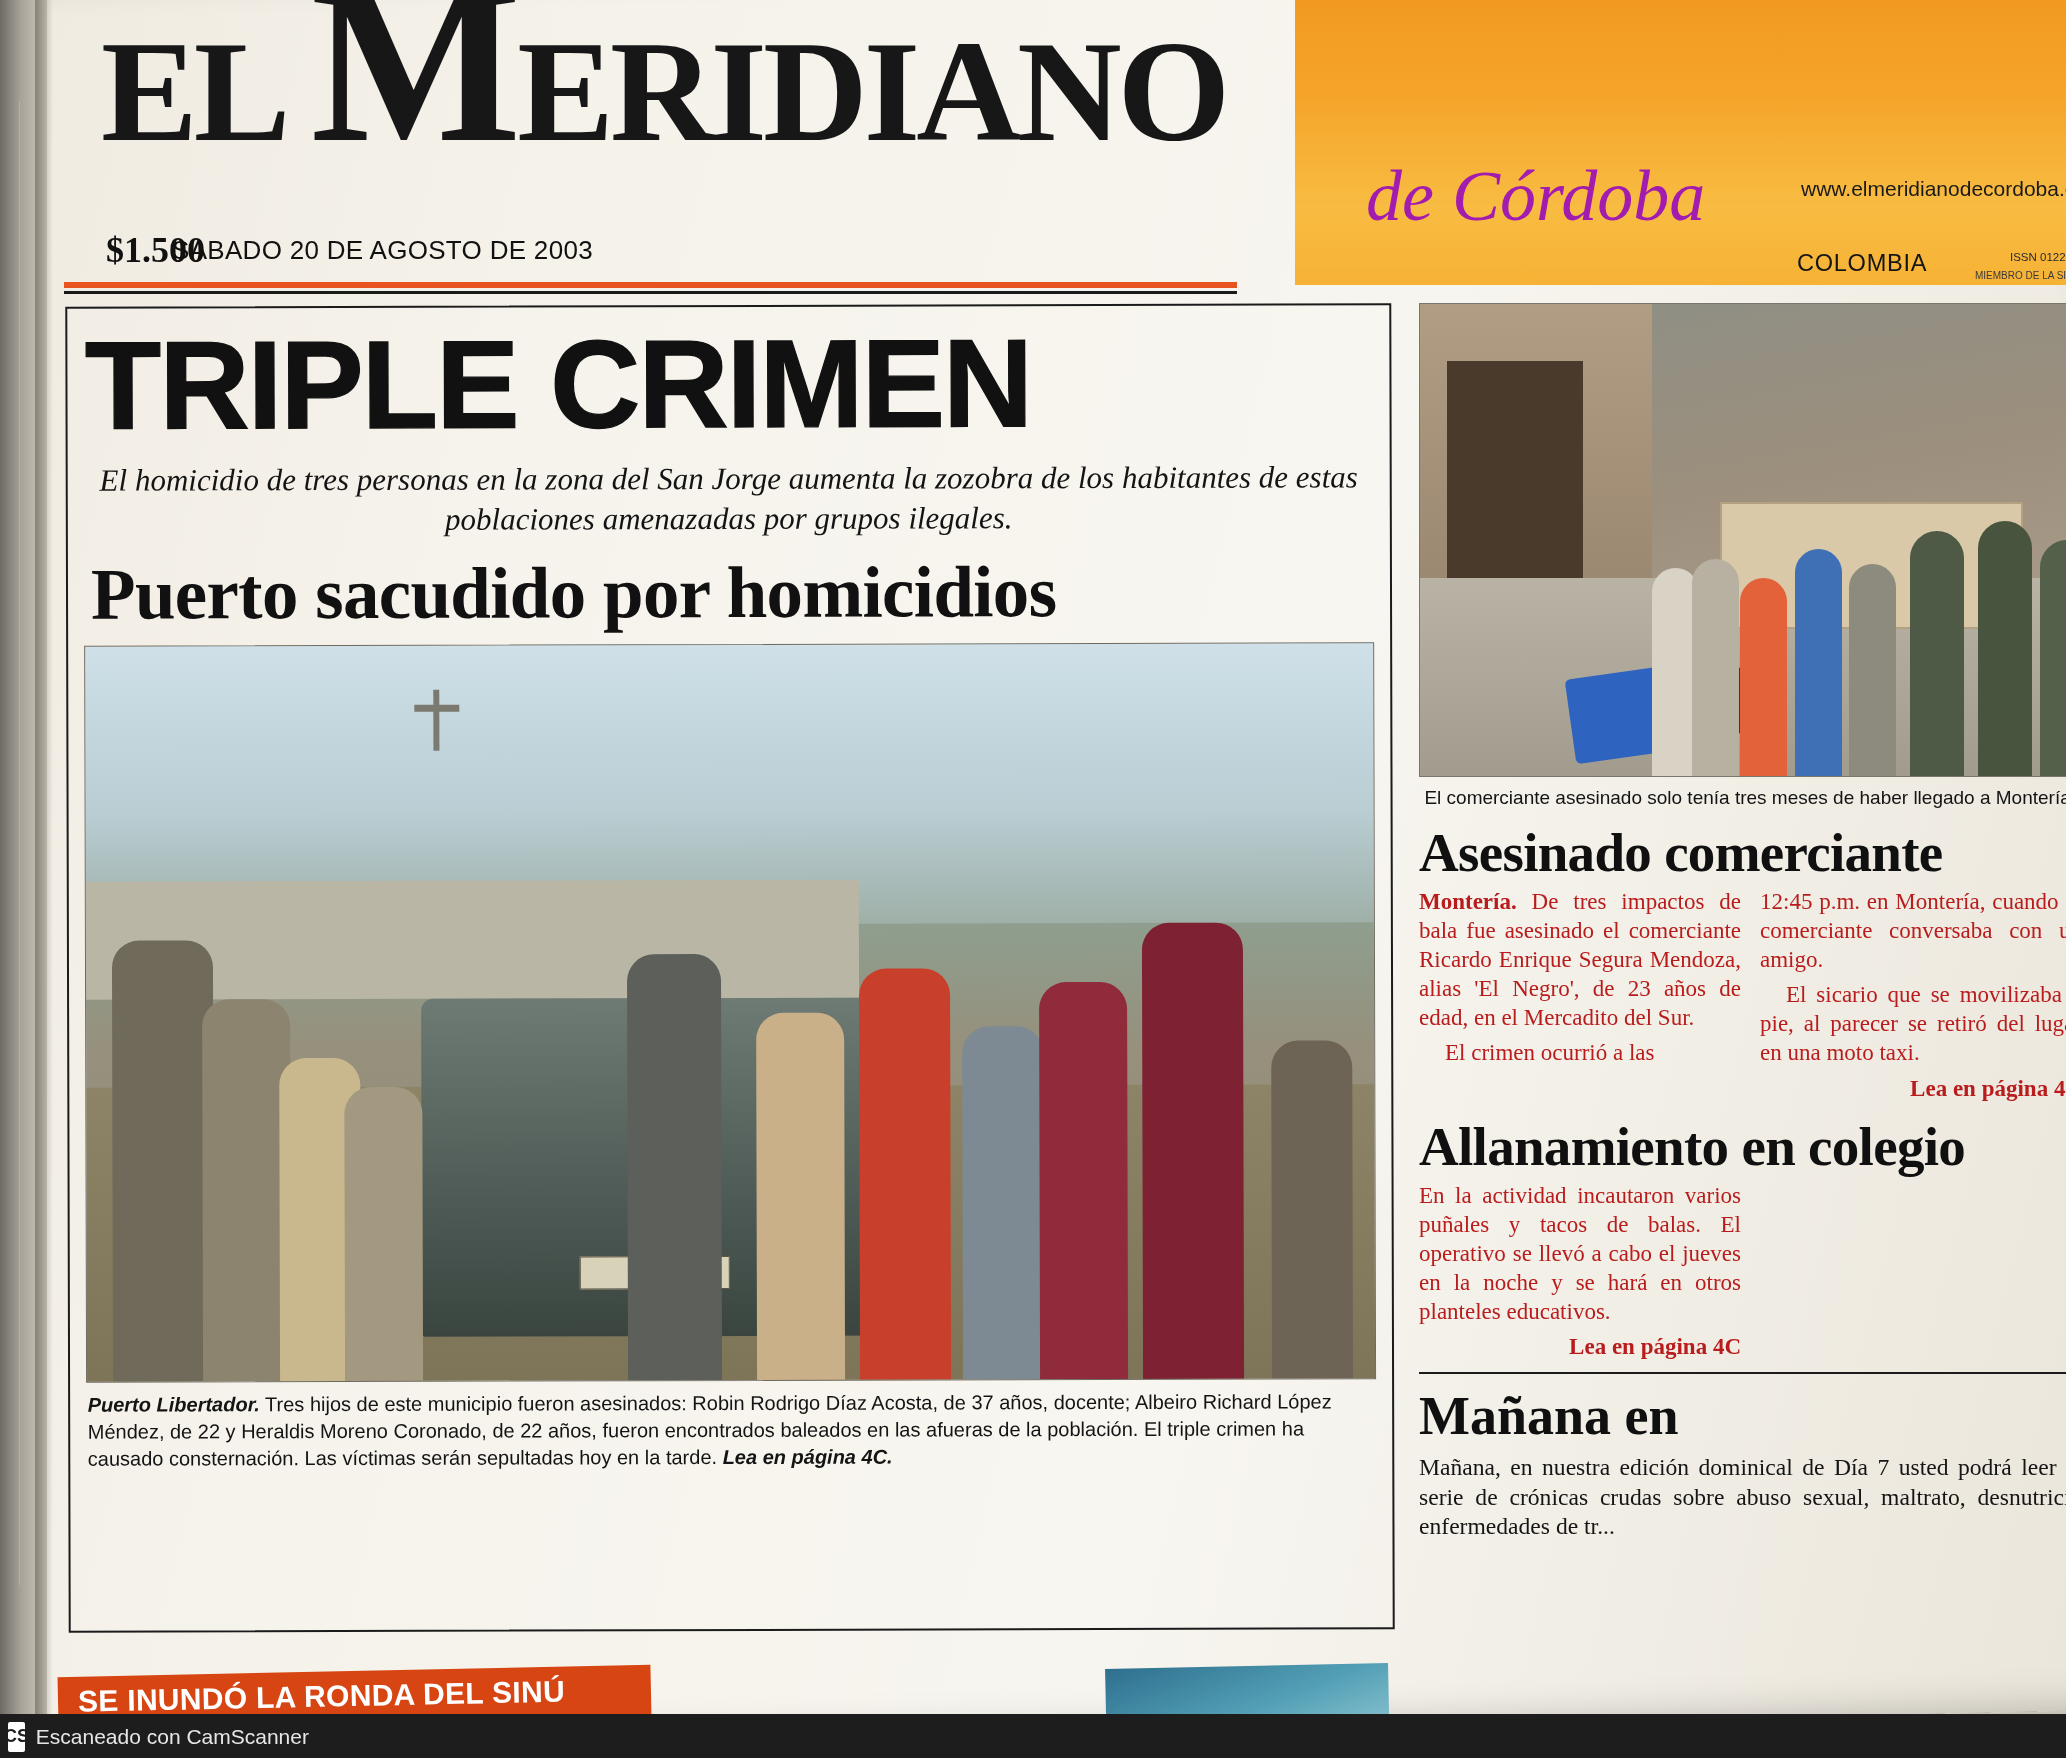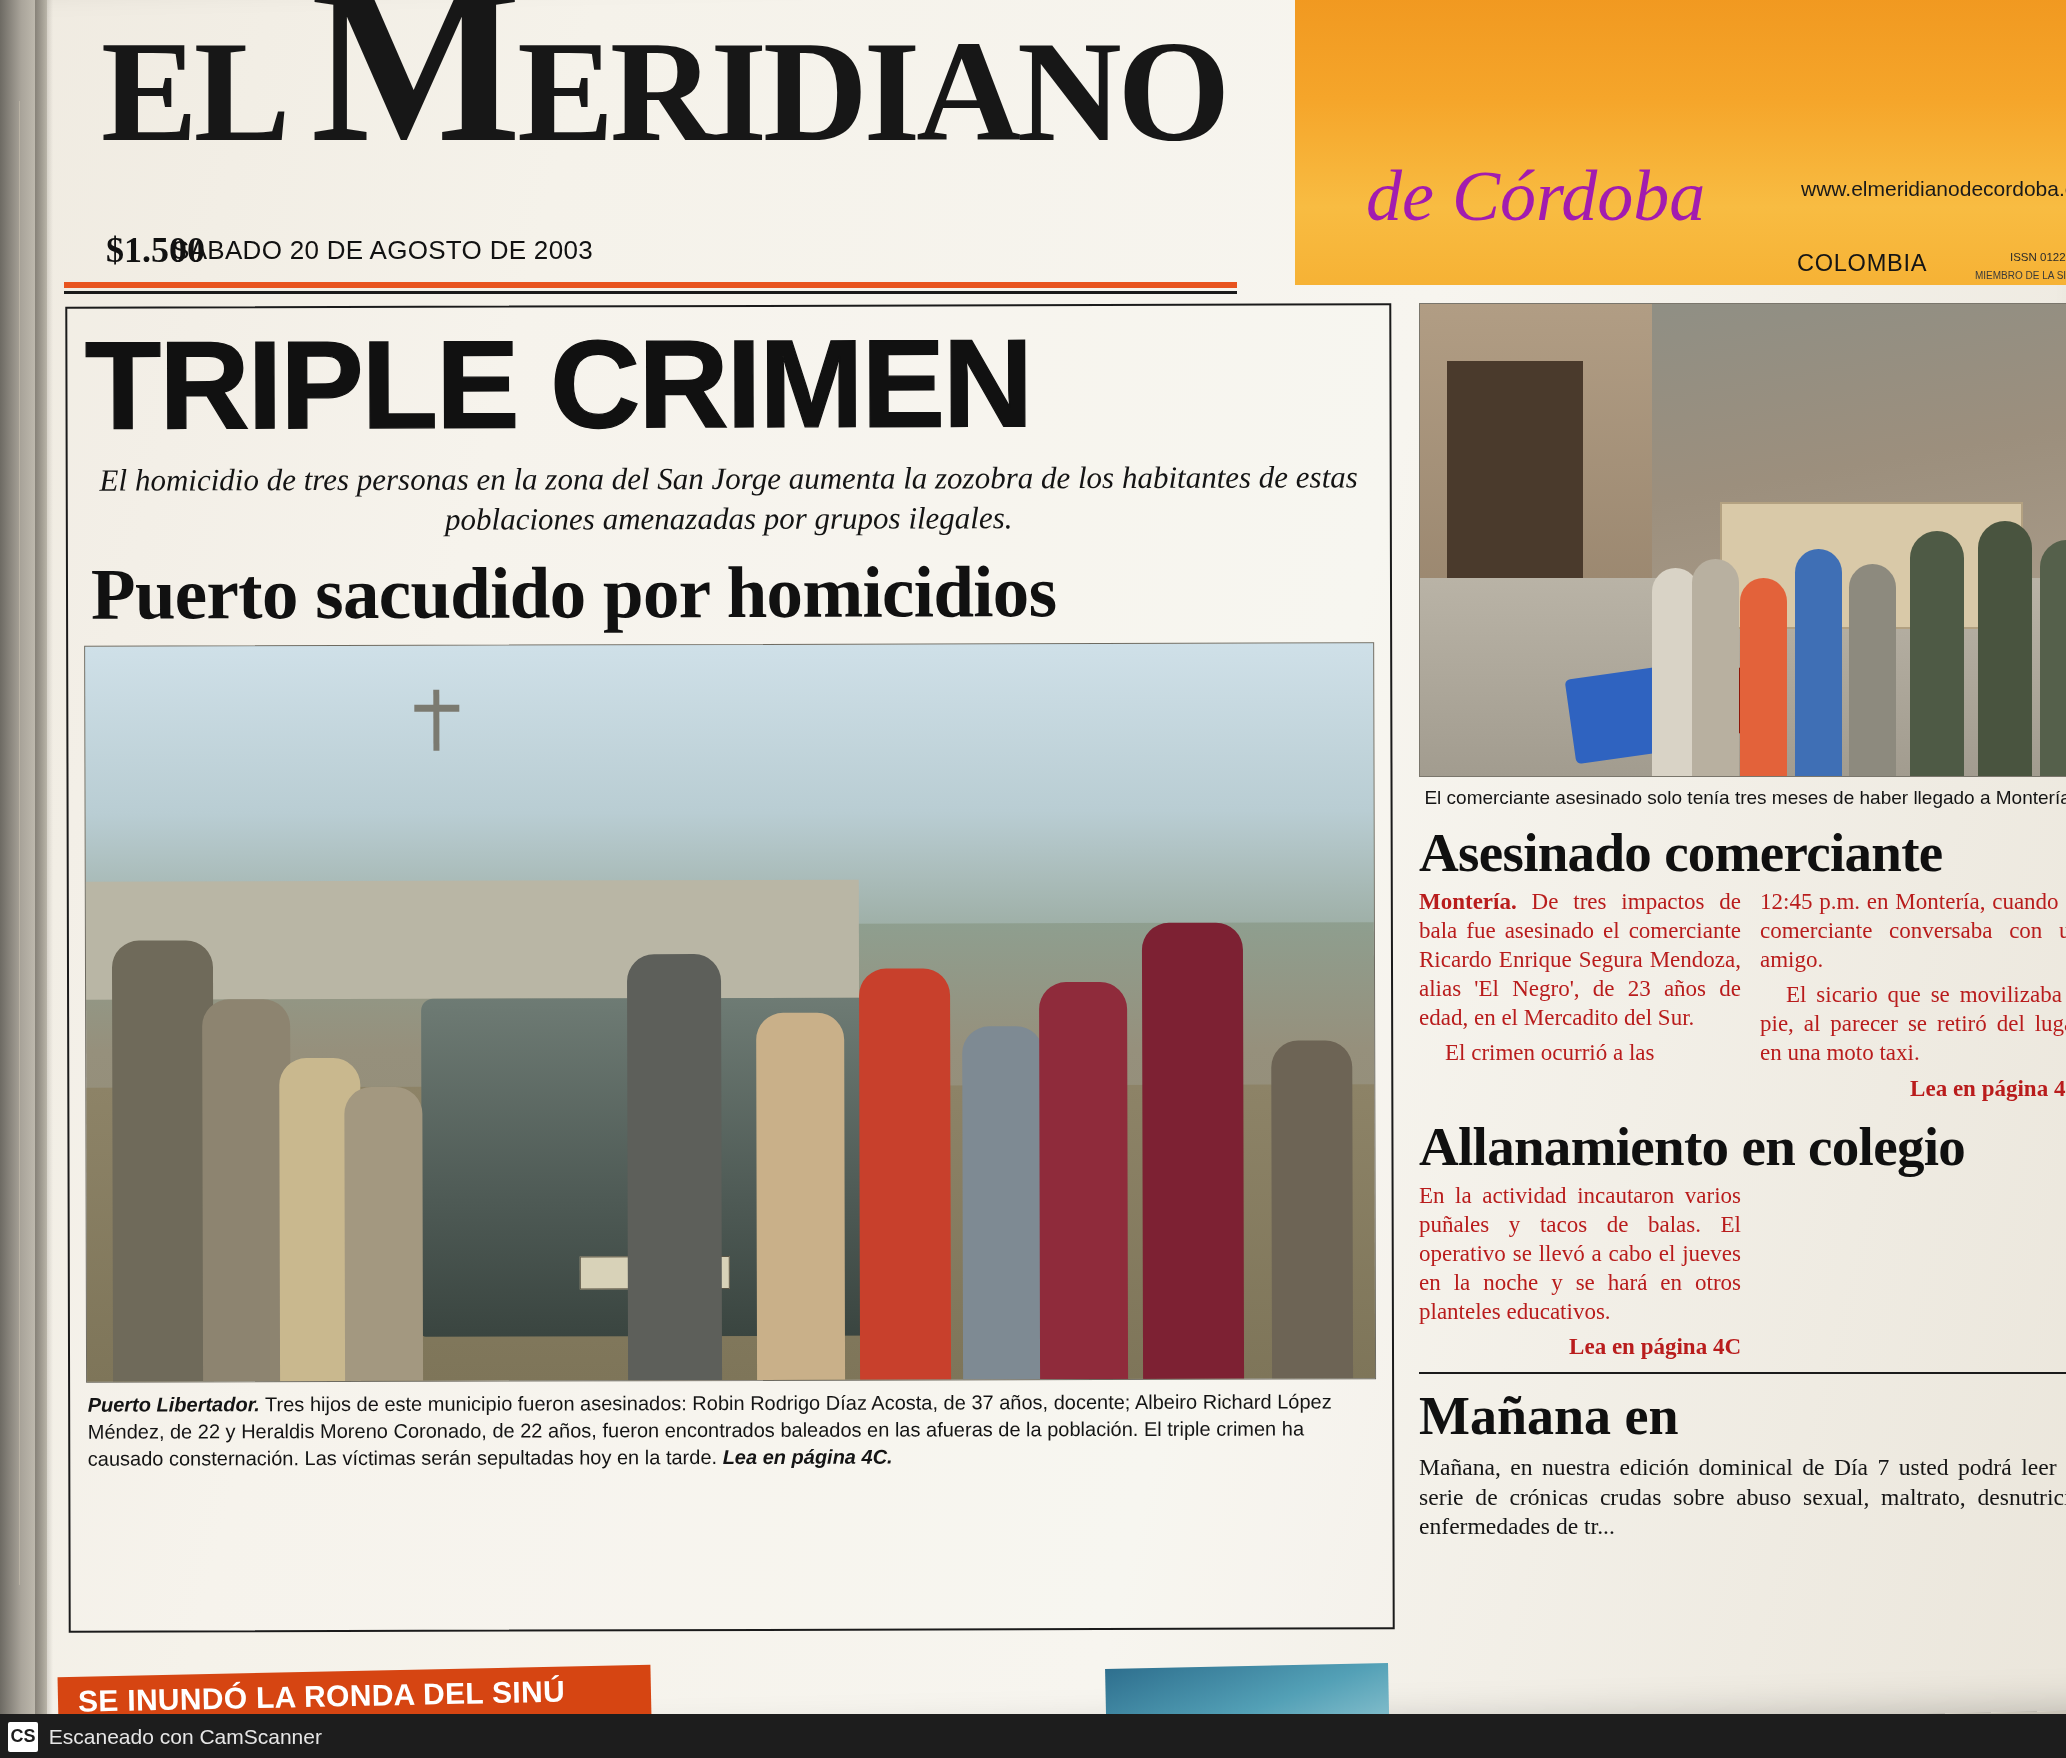--- a/index.html
+++ b/index.html
@@ -369,21 +369,21 @@
     position: absolute;
     left: 0; bottom: 0;
     width: 2066px; height: 45px;
     background: #1d1d1d;
     z-index: 90;
     display: flex;
     align-items: center;
   }
   .cs-badge {
     margin-left: 8px;
-    width: 30px; height: 30px;
+    width: 17px; height: 30px;
     background: #fff;
     color: #1d1d1d;
     font-family: "Liberation Sans", sans-serif;
     font-weight: 700;
     font-size: 18px;
     display: flex; align-items: center; justify-content: center;
     border-radius: 2px;
   }
   .cs-text {
     margin-left: 10.8px;

